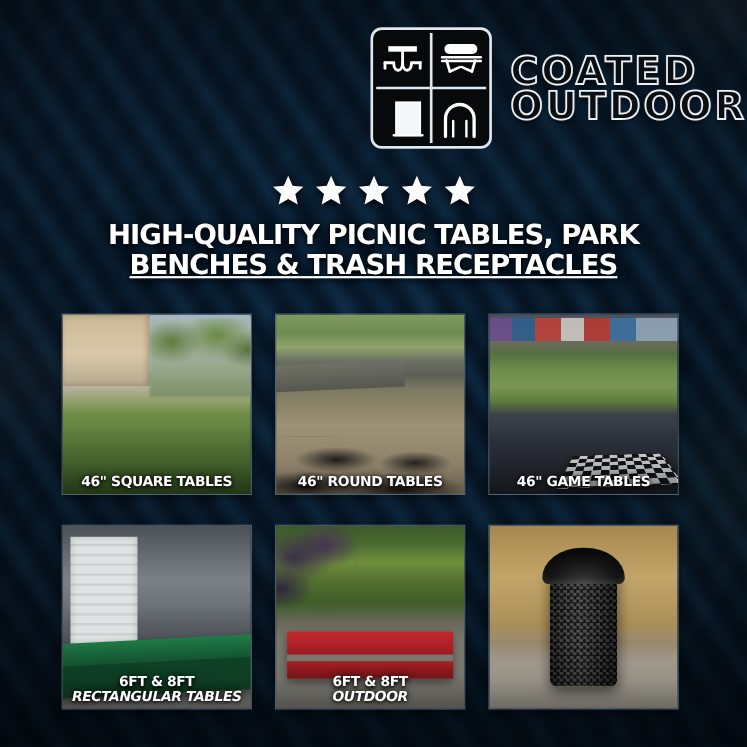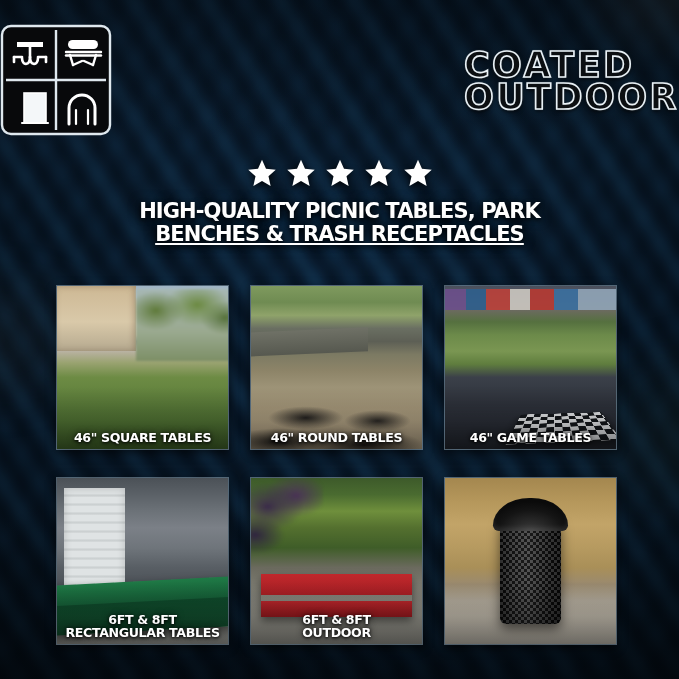--- a/index.html
+++ b/index.html
@@ -66,21 +66,21 @@
 
   
   #content { position: absolute; inset: 0; }
 
   
   .logo-row {
     position: absolute;
     left: 0; right: 0; top: 24px;
     display: flex;
     align-items: center;
-    justify-content: space-between;
+    justify-content: flex-end;
     gap: 16px;
   }
 
   .logo-mark { width: 112px; height: 112px; flex: none; }
 
   .wordmark {
     display: flex;
     flex-direction: column;
     line-height: 0.92;
     padding-top: 2px;
@@ -114,21 +114,21 @@
   }
 
   
   .headline {
     position: absolute;
     left: 22px; right: 22px; top: 200px;
     text-align: center;
     color: #ffffff;
     font-family: "DejaVu Sans", sans-serif;
     font-weight: bold;
-    font-size: 21px;
+    font-size: 25px;
     line-height: 1.08;
     letter-spacing: -0.9px;
     text-shadow: 0 2px 5px rgba(0,0,0,0.9), 0 0 12px rgba(0,0,0,0.55);
   }
   .headline .l2 { display: block; text-decoration: underline; }
 
   
   .grid {
     position: absolute;
     left: 56px;
@@ -155,21 +155,21 @@
     left: 2px; right: 2px; bottom: 5px;
     text-align: center;
     color: #ffffff;
     font-family: "DejaVu Sans", sans-serif;
     font-weight: bold;
     font-size: 12.6px;
     line-height: 1.05;
     letter-spacing: -0.35px;
     text-shadow: 0 1px 3px rgba(0,0,0,0.95), 0 0 7px rgba(0,0,0,0.8);
   }
-  .tile .caption .cl2 { display: block; }
+  .tile .caption .cl2 { display: block; font-style: italic; }
 
   
 
   
   .s1 {
     background:
       linear-gradient(to bottom, #9fb4c4 0%, #b9c6cf 7%, #cdbfa4 9%, #d8cdb4 22%, #cfc3ab 30%,
                       #8e8f84 34%, #b9b2a2 40%, #9aa371 47%, #6d8b44 56%, #587a38 76%, #44682c 100%);
   }
   .s1::before {

